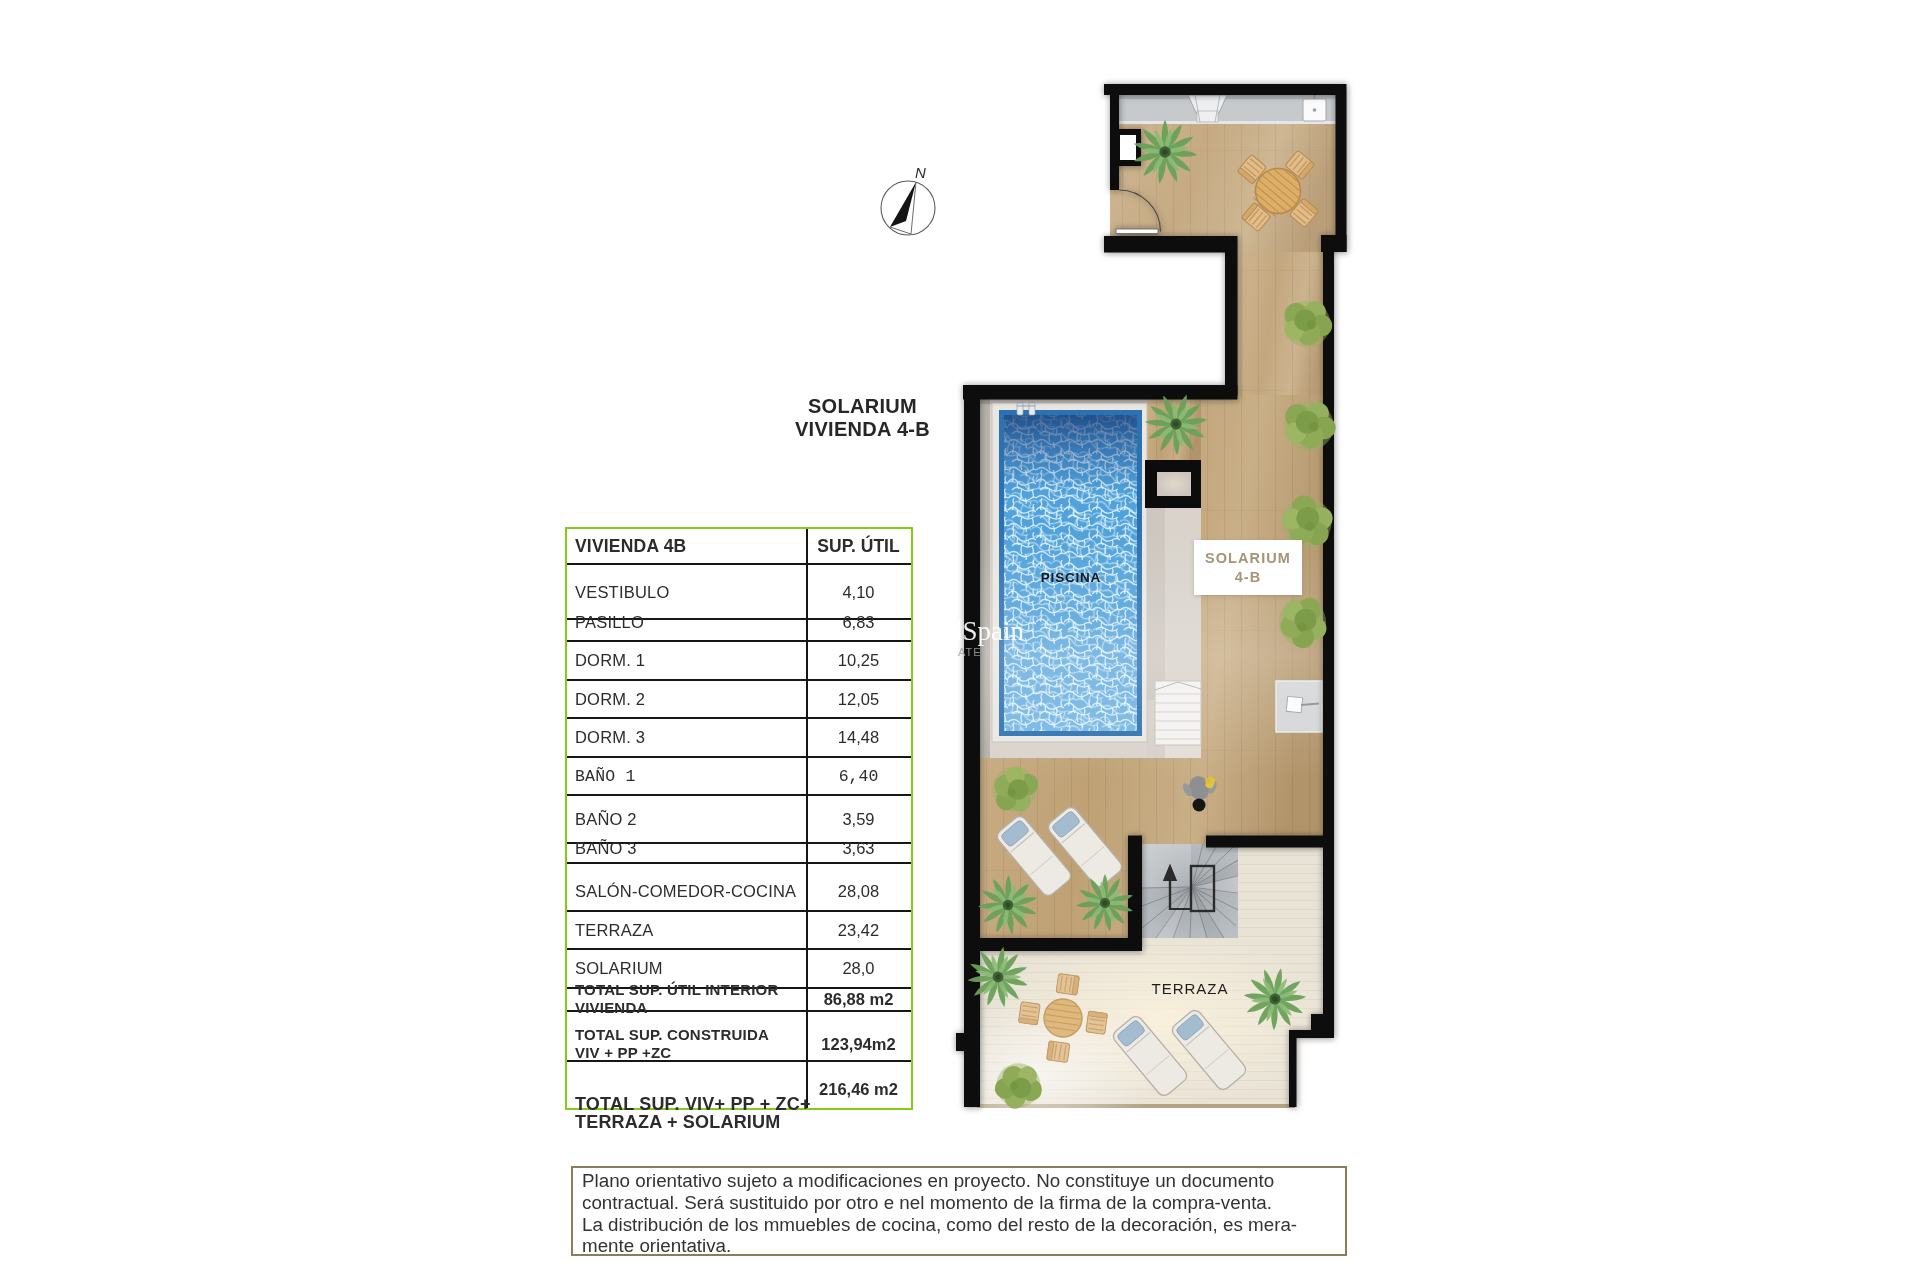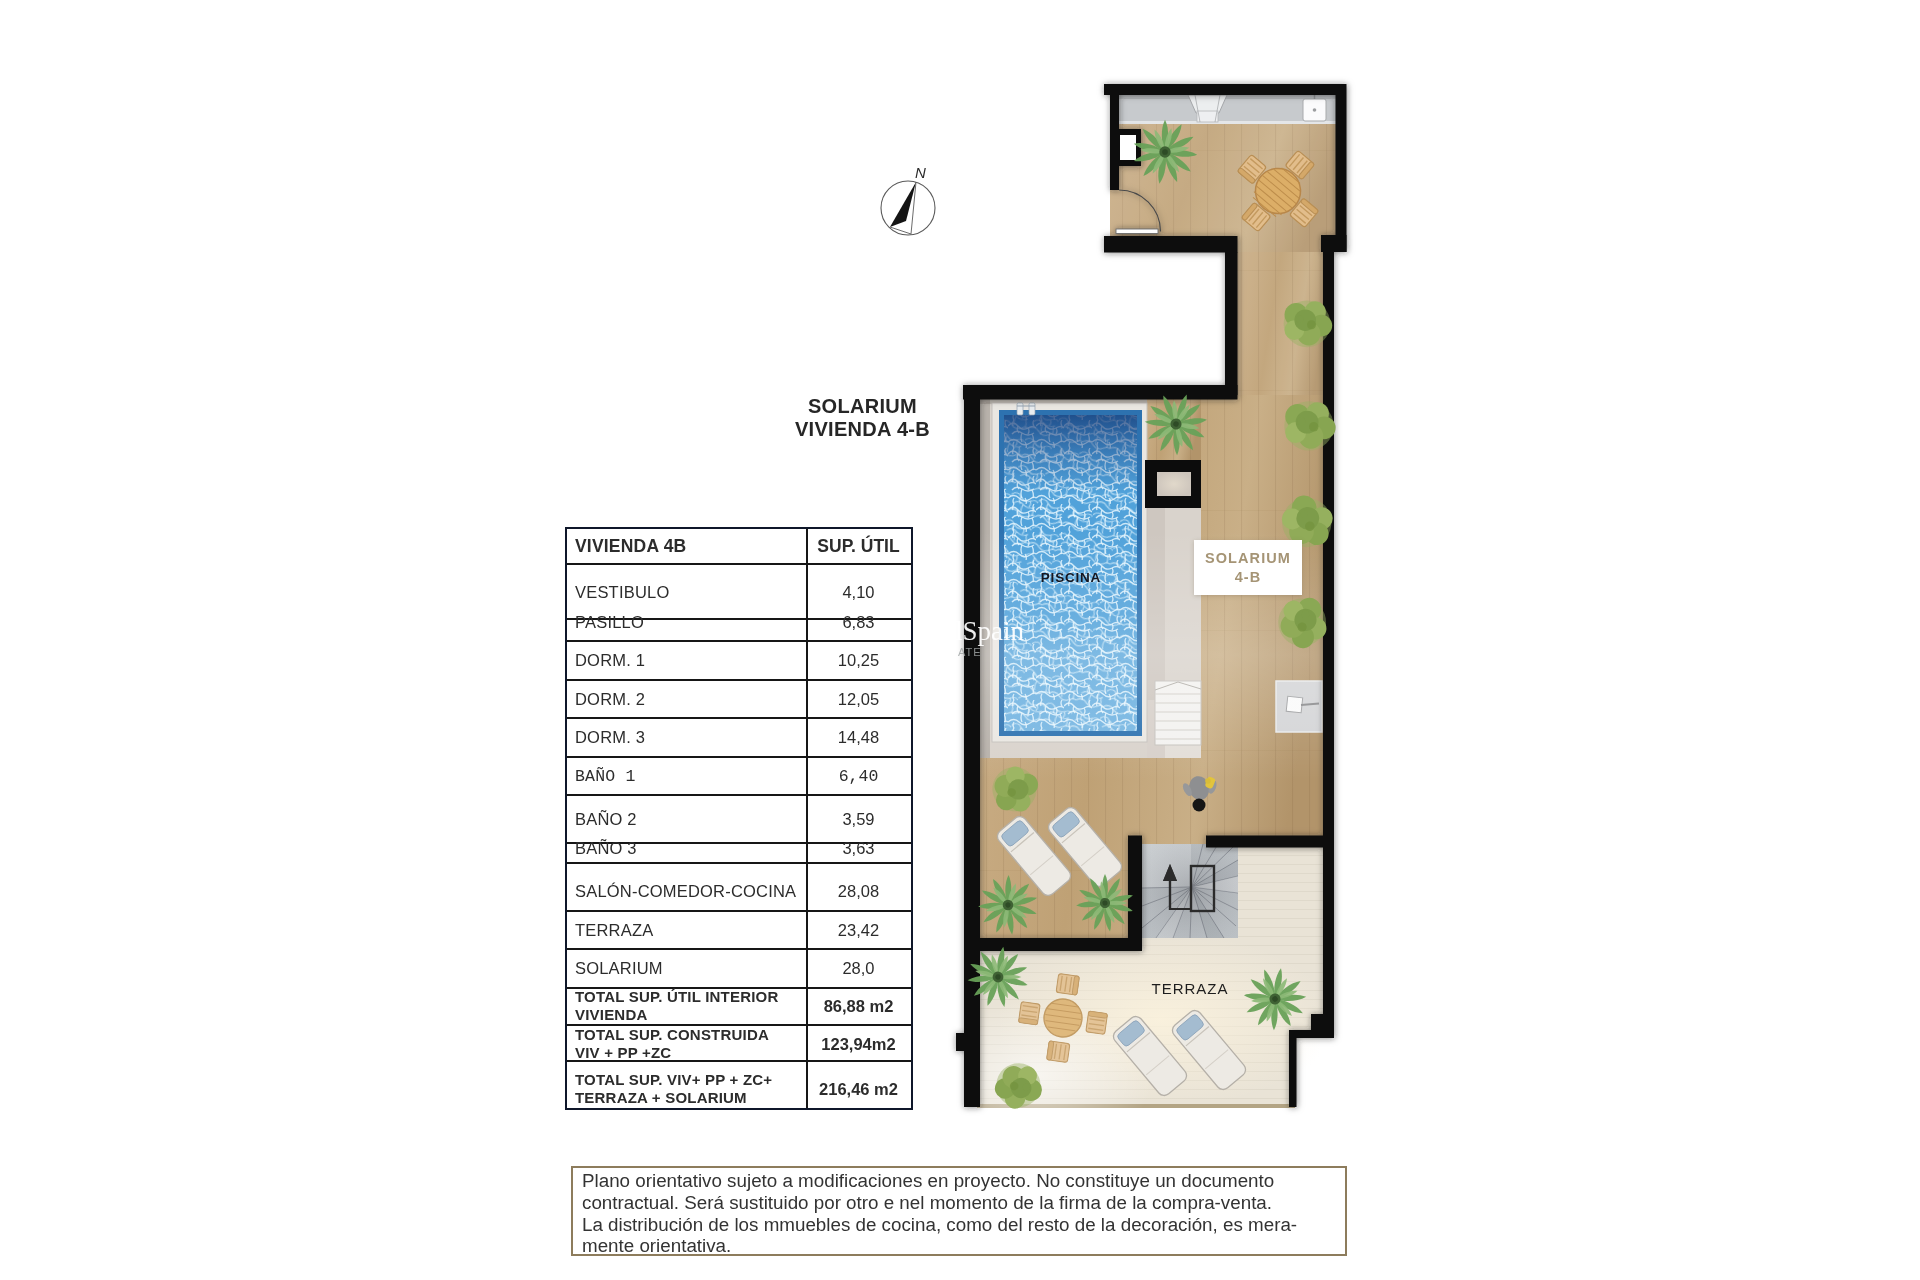--- a/index.html
+++ b/index.html
@@ -1,20 +1,20 @@
 <!DOCTYPE html>
 <html><head>
 <meta charset="utf-8">
 <style>
   html,body{margin:0;padding:0;background:#ffffff;}
   #page{position:relative;width:1920px;height:1280px;background:#ffffff;overflow:hidden;
         font-family:"Liberation Sans",sans-serif;}
   .abs{position:absolute;}
   #tbl{position:absolute;left:565px;top:527px;width:348px;height:583px;
-       border:2px solid #0f172a;box-sizing:border-box;color:#2c2c2c;}
+       border:2px solid #84cc16;box-sizing:border-box;color:#2c2c2c;}
   .row{position:absolute;left:0;width:344px;border-bottom:2px solid #161616;box-sizing:border-box;}
   .row .lab{position:absolute;left:8px;top:50%;transform:translateY(-50%);font-size:16.5px;letter-spacing:0.2px;white-space:nowrap;}
   .row .val{position:absolute;left:239px;width:105px;top:50%;transform:translateY(-50%);text-align:center;font-size:16.5px;}
   .bold{font-weight:bold;}
   #vdiv{position:absolute;left:239px;top:0;width:2px;height:579px;background:#161616;}
 </style>
 </head>
 <body>
 <div id="page">
 
@@ -75,32 +75,32 @@
   <div class="row" style="top:382.5px;height:38.5px;">
         <span class="lab">TERRAZA</span>
         <span class="val">23,42</span>
       </div>
 
   <div class="row" style="top:421px;height:38.5px;">
         <span class="lab">SOLARIUM</span>
         <span class="val">28,0</span>
       </div>
 
-  <div class="row" style="top:459.5px;height:37px;">
+  <div class="row" style="top:459.5px;height:23px;">
         <span class="lab bold" style="font-size:15px;line-height:18px;">TOTAL SUP. ÚTIL INTERIOR<br>VIVIENDA</span>
         <span class="val bold">86,88 m2</span>
       </div>
 
   <div class="row" style="top:499.8px;height:33px;">
         <span class="lab bold" style="font-size:15px;line-height:18px;">TOTAL SUP. CONSTRUIDA<br>VIV + PP +ZC</span>
         <span class="val bold">123,94m2</span>
       </div>
 
   <div class="row" style="top:540.1px;height:38.9px;border-bottom:none;">
-        <span class="lab bold" style="font-size:15px;line-height:18px;">TOTAL SUP. VIV+ PP + ZC+<br>TERRAZA + SOLARIUM</span>
+        <span class="lab bold" style="font-size:18px;line-height:18px;margin-top:24px;">TOTAL SUP. VIV+ PP + ZC+<br>TERRAZA + SOLARIUM</span>
         <span class="val bold">216,46 m2</span>
       </div>
 </div>
 
 <div class="abs" style="left:740px;top:395px;width:245px;text-align:center;font-weight:bold;font-size:20px;line-height:22.5px;color:#262626;letter-spacing:0.3px;">SOLARIUM<br>VIVIENDA 4-B</div>
 
 <div class="abs" style="left:571px;top:1166px;width:776px;height:90px;border:2px solid #8d7c5c;box-sizing:border-box;padding:2px 0 0 9px;font-size:18.8px;line-height:21.8px;color:#333;">Plano orientativo sujeto a modificaciones en proyecto. No constituye un documento<br>contractual. Será sustituido por otro e nel momento de la firma de la compra-venta.<br>La distribución de los mmuebles de cocina, como del resto de la decoración, es mera-<br>mente orientativa.</div>
 
 <svg class="abs" style="left:0;top:0;" width="1920" height="1280" viewBox="0 0 1920 1280">
 <defs>

